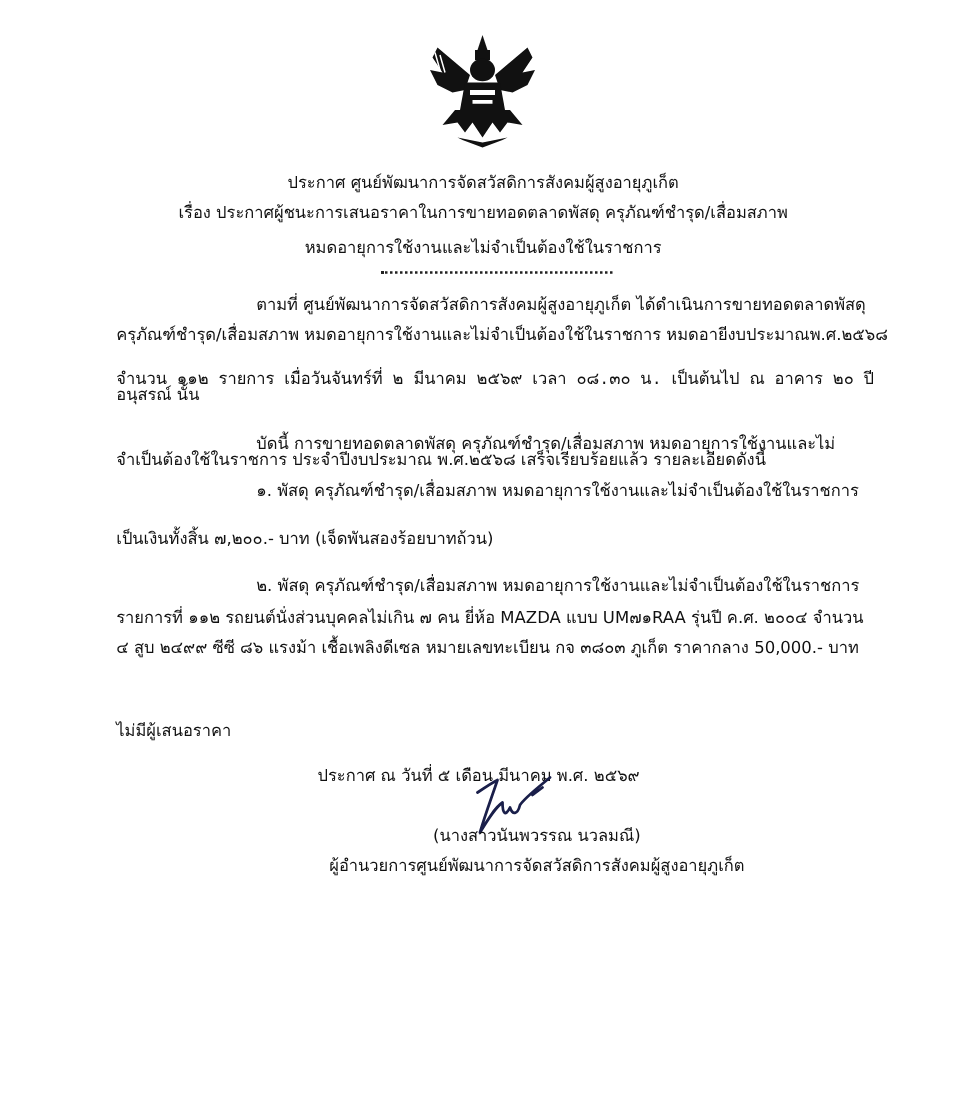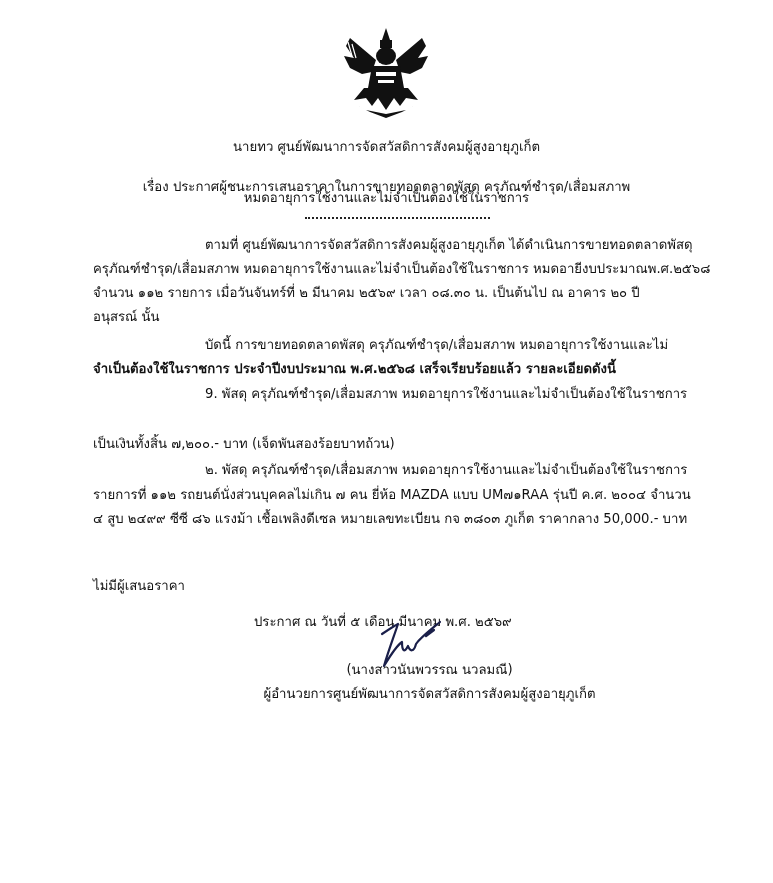--- a/index.html
+++ b/index.html
@@ -33,35 +33,35 @@
 
       <path d="M36,40 L64,40 L68,62 L60,70 L40,70 L32,62 Z"></path>
       <rect x="40" y="46" width="20" height="4" fill="#fff"></rect>
       <rect x="42" y="54" width="16" height="3" fill="#fff"></rect>
 
       <path d="M28,62 L18,74 L30,72 L36,80 L42,72 L50,84 L58,72 L64,80 L70,72 L82,74 L72,62 Z"></path>
       <path d="M22,80 L34,86 L50,92 L66,86 L78,80 L70,84 L50,88 L30,84 Z"></path>
     </g>
   </svg>
 
-  <div class="line center" style="top:137px;">นายทว  ศูนย์พัฒนาการจัดสวัสดิการสังคมผู้สูงอายุภูเก็ต</div>
-  <div class="line center" style="top:161px;margin-top:16px;">เรื่อง  ประกาศผู้ชนะการเสนอราคาในการขายทอดตลาดพัสดุ ครุภัณฑ์ชำรุด/เสื่อมสภาพ</div>
+  <div class="line center" style="top:137px;">ประกาศ  ศูนย์พัฒนาการจัดสวัสดิการสังคมผู้สูงอายุภูเก็ต</div>
+  <div class="line center" style="top:161px;">เรื่อง  ประกาศผู้ชนะการเสนอราคาในการขายทอดตลาดพัสดุ ครุภัณฑ์ชำรุด/เสื่อมสภาพ</div>
   <div class="line center" style="top:189px;font-family:Liberation Mono, monospace;">หมดอายุการใช้งานและไม่จำเป็นต้องใช้ในราชการ</div>
   <div class="dots"></div>
 
   <div class="line" style="left:205px; top:235px;">ตามที่ ศูนย์พัฒนาการจัดสวัสดิการสังคมผู้สูงอายุภูเก็ต  ได้ดำเนินการขายทอดตลาดพัสดุ</div>
   <div class="line" style="left:93px; top:259px;">ครุภัณฑ์ชำรุด/เสื่อมสภาพ หมดอายุการใช้งานและไม่จำเป็นต้องใช้ในราชการ หมดอายีงบประมาณพ.ศ.๒๕๖๘</div>
-  <div class="line" style="left:93px; top:283px;">จำนวน ๑๑๒ รายการ เมื่อวันจันทร์ที่ ๒ มีนาคม ๒๕๖๙  เวลา ๐๘.๓๐ น. เป็นต้นไป ณ อาคาร ๒๐ ปี</div>
+  <div class="line" style="left:93px; top:294px;font-family:Liberation Mono, monospace;">จำนวน ๑๑๒ รายการ เมื่อวันจันทร์ที่ ๒ มีนาคม ๒๕๖๙  เวลา ๐๘.๓๐ น. เป็นต้นไป ณ อาคาร ๒๐ ปี</div>
   <div class="line" style="left:93px; top:307px;">อนุสรณ์ นั้น</div>
 
-  <div class="line" style="left:205px; top:335px;">บัดนี้ การขายทอดตลาดพัสดุ ครุภัณฑ์ชำรุด/เสื่อมสภาพ หมดอายุการใช้งานและไม่</div>
-  <div class="line" style="left:93px; top:359px;font-weight:bold;">จำเป็นต้องใช้ในราชการ ประจำปีงบประมาณ พ.ศ.๒๕๖๘ เสร็จเรียบร้อยแล้ว รายละเอียดดังนี้</div>
+  <div class="line" style="left:205px; top:346px;">บัดนี้ การขายทอดตลาดพัสดุ ครุภัณฑ์ชำรุด/เสื่อมสภาพ หมดอายุการใช้งานและไม่</div>
+  <div class="line" style="left:93px; top:359px;">จำเป็นต้องใช้ในราชการ ประจำปีงบประมาณ พ.ศ.๒๕๖๘ เสร็จเรียบร้อยแล้ว รายละเอียดดังนี้</div>
 
-  <div class="line" style="left:205px; top:384px;">9. พัสดุ ครุภัณฑ์ชำรุด/เสื่อมสภาพ หมดอายุการใช้งานและไม่จำเป็นต้องใช้ในราชการ</div>
-  <div class="line" style="left:93px; top:434px;">เป็นเงินทั้งสิ้น ๗,๒๐๐.- บาท (เจ็ดพันสองร้อยบาทถ้วน)</div>
+  <div class="line" style="left:205px; top:384px;">๑. พัสดุ ครุภัณฑ์ชำรุด/เสื่อมสภาพ หมดอายุการใช้งานและไม่จำเป็นต้องใช้ในราชการ</div>
+  <div class="line" style="left:93px; top:422px;">เป็นเงินทั้งสิ้น ๗,๒๐๐.- บาท (เจ็ดพันสองร้อยบาทถ้วน)</div>
 
   <div class="line" style="left:205px; top:460px;">๒. พัสดุ ครุภัณฑ์ชำรุด/เสื่อมสภาพ หมดอายุการใช้งานและไม่จำเป็นต้องใช้ในราชการ</div>
   <div class="line" style="left:93px; top:485px;">รายการที่ ๑๑๒ รถยนต์นั่งส่วนบุคคลไม่เกิน ๗ คน ยี่ห้อ MAZDA แบบ UM๗๑RAA รุ่นปี ค.ศ. ๒๐๐๔ จำนวน</div>
   <div class="line" style="left:93px; top:509px;">๔ สูบ ๒๔๙๙ ซีซี ๘๖ แรงม้า เชื้อเพลิงดีเซล หมายเลขทะเบียน กจ ๓๘๐๓ ภูเก็ต ราคากลาง 50,000.- บาท</div>
   <div class="line" style="left:93px; top:532px;margin-top:44px;">ไม่มีผู้เสนอราคา</div>
 
   <div class="line" style="left:254px; top:612px;">ประกาศ  ณ  วันที่ ๕  เดือน มีนาคม  พ.ศ. ๒๕๖๙</div>
 
   <svg class="sig" viewBox="0 0 90 56">
     <path d="M14,18 C20,14 26,10 30,8 C26,20 20,36 16,50 C22,40 28,30 34,26 C34,34 36,38 40,30 C42,36 46,36 48,28 C52,22 60,16 72,6 M58,20 L66,14" fill="none" stroke="#1a1f4a" stroke-width="2.2" stroke-linecap="round" stroke-linejoin="round"></path>

